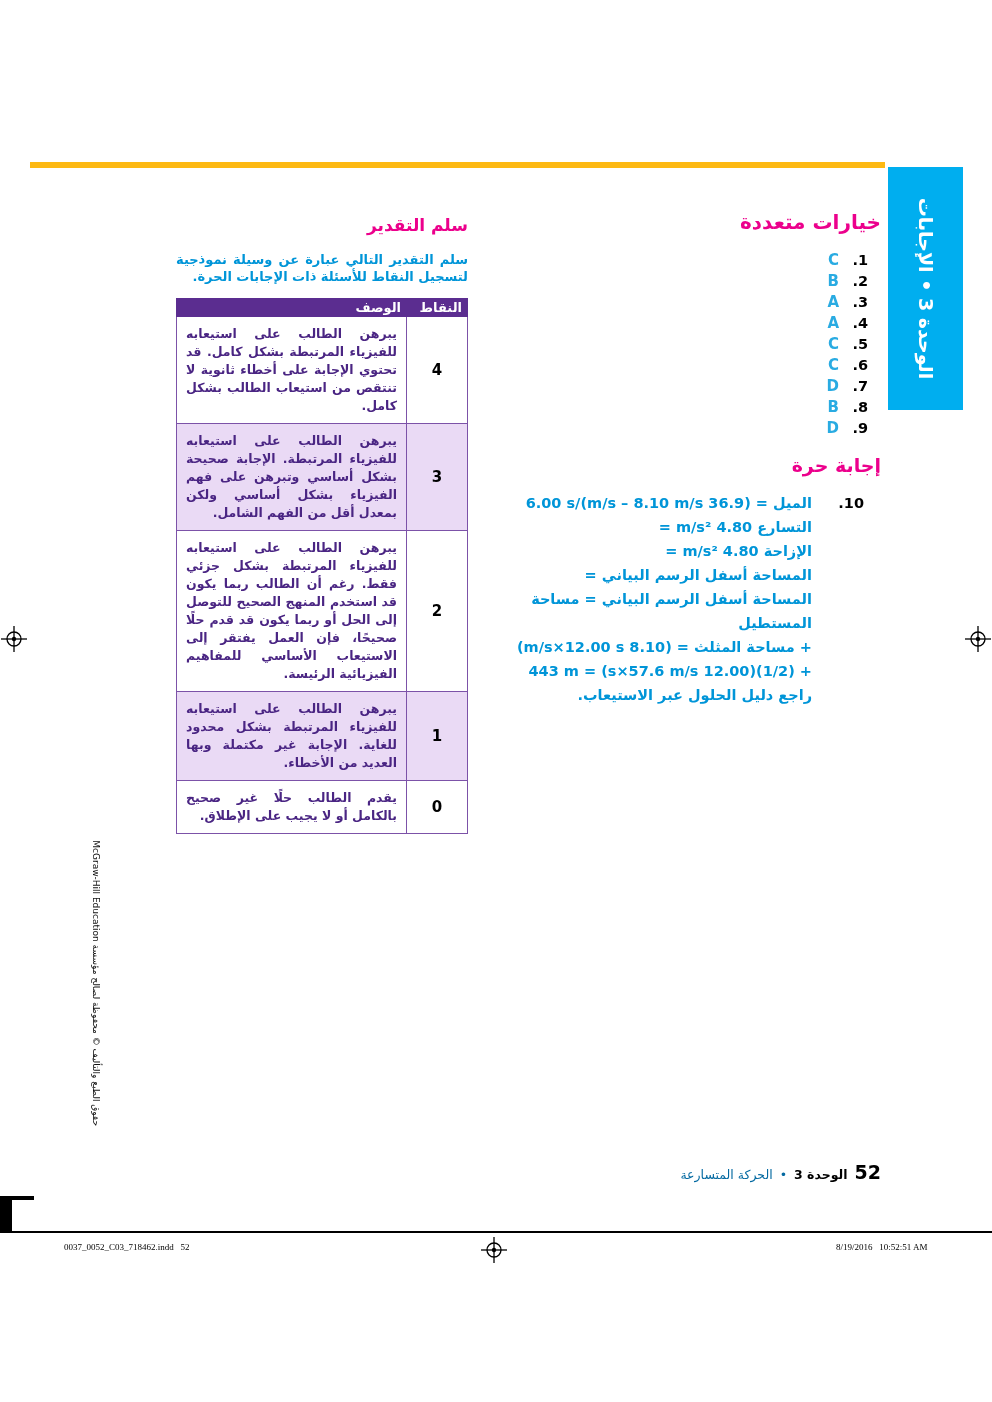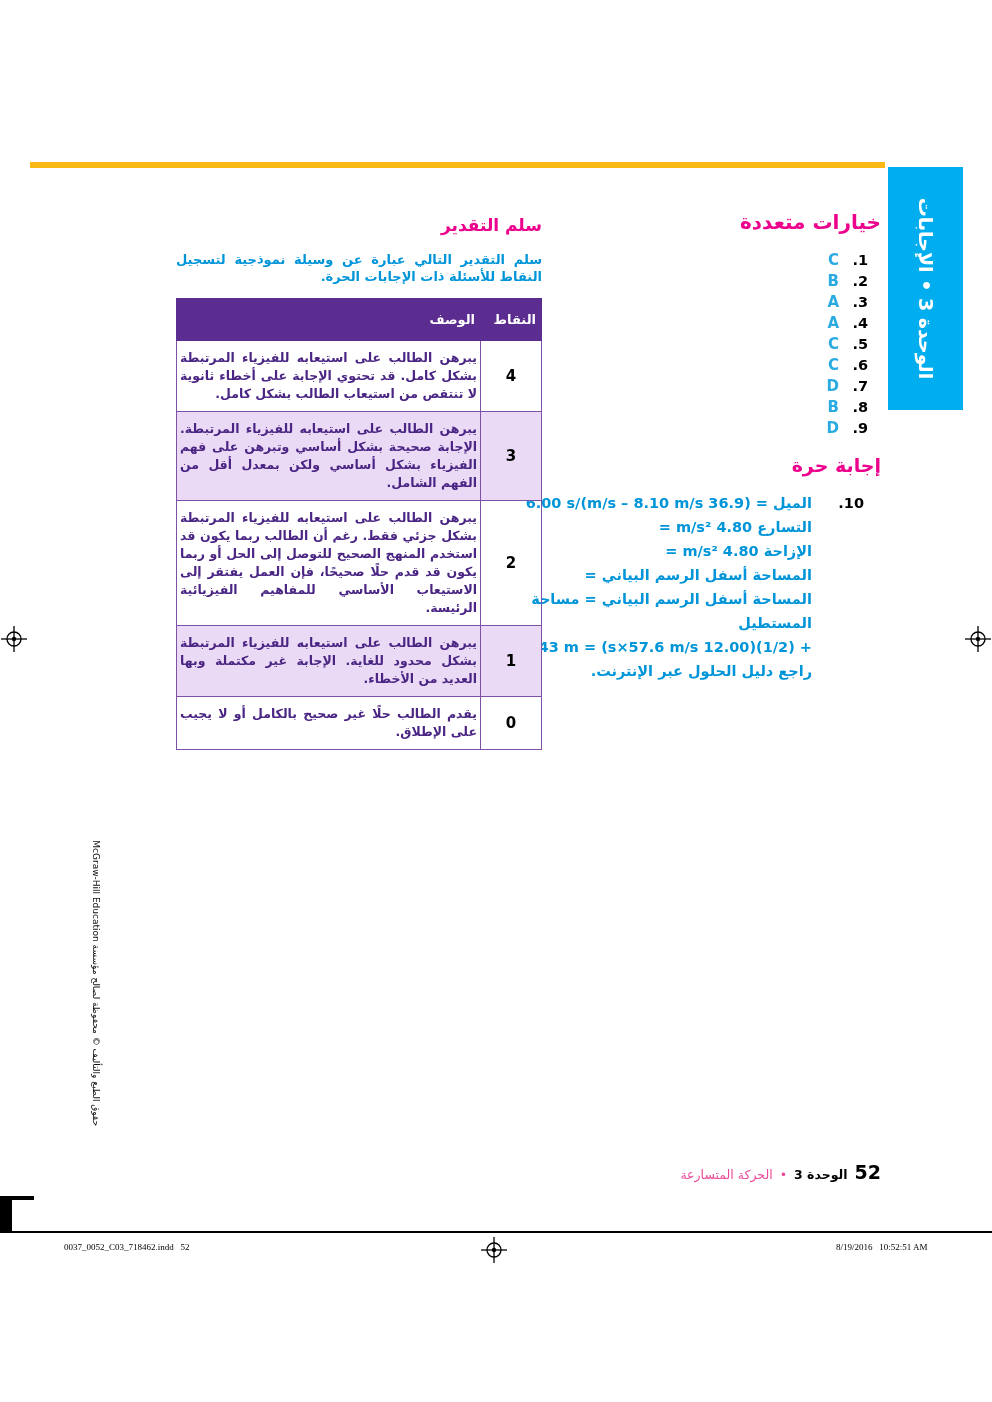--- a/index.html
+++ b/index.html
@@ -20,41 +20,41 @@
   .mc-list { margin-top:7px; padding-right:13px; }
   .mc-row { display:flex; align-items:baseline; gap:9px; height:21px; }
   .mc-num { font-weight:bold; font-size:14.5px; color:#000; min-width:20px; }
   .mc-letter { font-weight:bold; font-size:15px; color:#29ABE2; }
   .fr-heading { margin-top:14px; font-size:19px; font-weight:bold; color:#EC008C; }
   .fr-block { margin-top:9px; padding-right:69px; color:#0095D8; font-size:14.5px; font-weight:bold; line-height:24px; }
   .fr-first { position:relative; }
   .fr-num { position:absolute; right:-52px; top:0; color:#000; }
 
   
-  .rubric { position:absolute; left:176px; top:201px; width:366px; direction:rtl; text-align:right; }
+  .rubric { position:absolute; left:176px; top:201px; width:292px; direction:rtl; text-align:right; }
   .rubric-heading { font-size:17px; font-weight:bold; color:#EC008C; }
   .rubric-intro { margin-top:16px; color:#0095D8; font-size:13px; font-weight:bold; line-height:17px; text-align:justify; }
   .rubric-table { margin-top:7px; width:100%; border-collapse:collapse; }
-  .rubric-table th { background:#5B2D90; color:#fff; font-size:13px; font-weight:bold; padding:13px 5px; border:1.5px solid #5B2D90; }
+  .rubric-table th { background:#5B2D90; color:#fff; font-size:13px; font-weight:bold; padding:1px 5px; border:1.5px solid #5B2D90; }
   .rubric-table th.pts { width:50px; }
   .rubric-table td { border:1.5px solid #7C52A8; vertical-align:middle; }
   .rubric-table td.pts { width:50px; text-align:center; font-weight:bold; font-size:15px; color:#000; }
-  .rubric-table td.desc { padding:8px 3px; color:#4A2583; font-weight:bold; font-size:12.5px; line-height:18px; text-align:justify; }
+  .rubric-table td.desc { padding:8px 9px; color:#4A2583; font-weight:bold; font-size:12.5px; line-height:18px; text-align:justify; }
   .rubric-table tbody tr:nth-child(even) { background:#EADAF5; }
 
   
   .copyright-band { position:absolute; left:88px; top:806px; width:13px; height:320px; }
   .copyright-text { position:absolute; left:13px; top:0; width:320px; height:13px;
     transform:rotate(90deg); transform-origin:0 0; font-size:9px; color:#111; direction:rtl; white-space:nowrap; }
 
   
   .footer-chapter { position:absolute; right:111px; top:1161px; direction:rtl; display:flex; align-items:baseline; gap:7px; }
   .footer-pagenum { font-weight:bold; font-size:19px; color:#000; }
   .footer-unit { font-weight:bold; font-size:12.5px; color:#000; }
-  .footer-sep, .footer-title { font-size:12.5px; color:#ec4899; }
+  .footer-sep, .footer-title { font-size:12.5px; color:#0369a1; }
 
   
   .bottom-rule { position:absolute; left:0; top:1231px; width:992px; height:2px; background:#000; }
   .corner-mark-a { position:absolute; left:0; top:1196px; width:34px; height:4px; background:#000; }
   .corner-mark-b { position:absolute; left:0; top:1200px; width:12px; height:31px; background:#000; }
   .print-info { position:absolute; top:1242px; font-size:9px; color:#000; font-family:"Liberation Serif", serif; white-space:pre; }
   .print-left { left:64px;text-align:center; }
   .print-right { left:836px; }
   .regmark { position:absolute; }
   .regmark-left { left:1px; top:626px; }
@@ -136,22 +136,23 @@
     <h2 class="fr-heading">إجابة حرة</h2>
     <div class="fr-block">
       <div class="fr-line fr-first">
         <span class="fr-num">10.</span>
         <span>الميل = (36.9 m/s – 8.10 m/s)/6.00 s</span>
       </div>
       <div class="fr-line">التسارع 4.80 m/s² =</div>
         <div class="fr-line">الإزاحة 4.80 m/s² =</div>
         <div class="fr-line">المساحة أسفل الرسم البياني =</div>
         <div class="fr-line">المساحة أسفل الرسم البياني = مساحة المستطيل</div>
+        <div class="fr-line">+ مساحة المثلث = (8.10 m/s×12.00 s)</div>
         <div class="fr-line">+ (1/2)(12.00 s×57.6 m/s) = 443 m</div>
-        <div class="fr-line">راجع دليل الحلول عبر الإنترنت.</div>
+        <div class="fr-line">راجع دليل الحلول عبر الاستيعاب.</div>
     </div>
   </div>
 
   <div class="rubric">
     <h2 class="rubric-heading">سلم التقدير</h2>
     <p class="rubric-intro">سلم التقدير التالي عبارة عن وسيلة نموذجية لتسجيل النقاط للأسئلة ذات الإجابات الحرة.</p>
     <table class="rubric-table">
       <thead>
         <tr>
           <th class="pts">النقاط</th>

